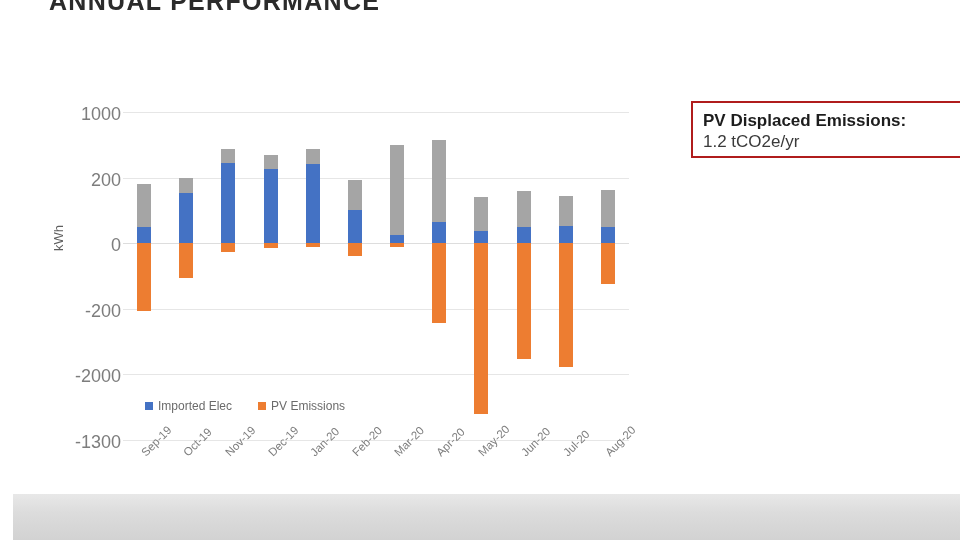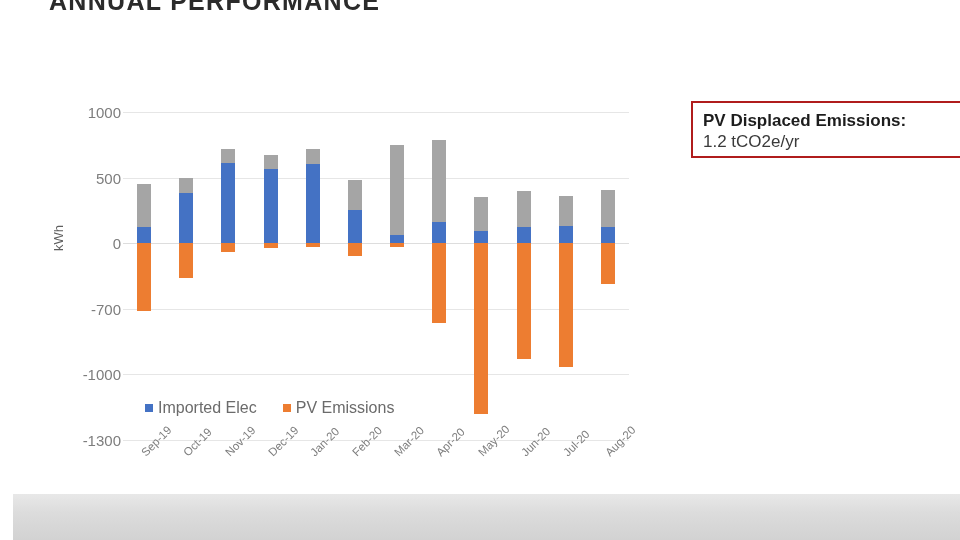--- a/index.html
+++ b/index.html
@@ -86,21 +86,21 @@
     width: 100%;
     height: 1px;
     background: #e6e6e6;
   }
   .gridline.zero { background: #dddddd; }
   .ytick {
     position: absolute;
     right: 508px;
     width: 90px;
     text-align: right;
-    font-size: 15px;
+    font-size: 18px;
     color: #7d7d7d;
     transform: translateY(-8px);
     white-space: nowrap;
   }
   .bar-group {
     position: absolute;
     bottom: 0;
     top: 0;
   }
   .seg {
@@ -122,21 +122,21 @@
     left: 86px;
     top: 333px;
     display: flex;
     align-items: center;
     gap: 26px;
   }
   .legend-item {
     display: flex;
     align-items: center;
     gap: 5px;
-    font-size: 16px;
+    font-size: 12px;
     color: #6b6b6b;
     white-space: nowrap;
   }
   .swatch {
     width: 8px;
     height: 8px;
     display: inline-block;
   }
 
   
@@ -174,27 +174,27 @@
   <div class="slide-title">ANNUAL PERFORMANCE</div>
 
   <div class="chart-area">
 
     <div class="axis-title">kWh</div>
 
     <div class="plot" id="plot">
         <div class="gridline" style="top: 0px;"></div>
         <div class="ytick" style="top: 0px;">1000</div>
         <div class="gridline" style="top: 65.6px;"></div>
-        <div class="ytick" style="top: 65.6px;">500</div>
+        <div class="ytick" style="top: 65.6px;">200</div>
         <div class="gridline zero" style="top: 131.2px;"></div>
         <div class="ytick" style="top: 131.2px;">0</div>
         <div class="gridline" style="top: 196.8px;"></div>
-        <div class="ytick" style="top: 196.8px;">-700</div>
+        <div class="ytick" style="top: 196.8px;">-200</div>
         <div class="gridline" style="top: 262.4px;"></div>
-        <div class="ytick" style="top: 262.4px;">-1000</div>
+        <div class="ytick" style="top: 262.4px;">-2000</div>
         <div class="gridline" style="top: 328px;"></div>
         <div class="ytick" style="top: 328px;">-1300</div>
         <div class="bar-group" style="left: 14.0833px; width: 14px;">
           <div class="seg" style="background: rgb(68, 114, 196); top: 115.456px; height: 15.744px;"></div>
           <div class="seg" style="background: rgb(165, 165, 165); top: 72.16px; height: 43.296px;"></div>
           <div class="seg" style="background: rgb(237, 125, 49); top: 131.2px; height: 67.568px;"></div>
         </div>
         <div class="xtick" style="left: 16.0833px; top: 338px;">Sep-19</div>
         <div class="bar-group" style="left: 56.25px; width: 14px;">
           <div class="seg" style="background: rgb(68, 114, 196); top: 81.344px; height: 49.856px;"></div>

